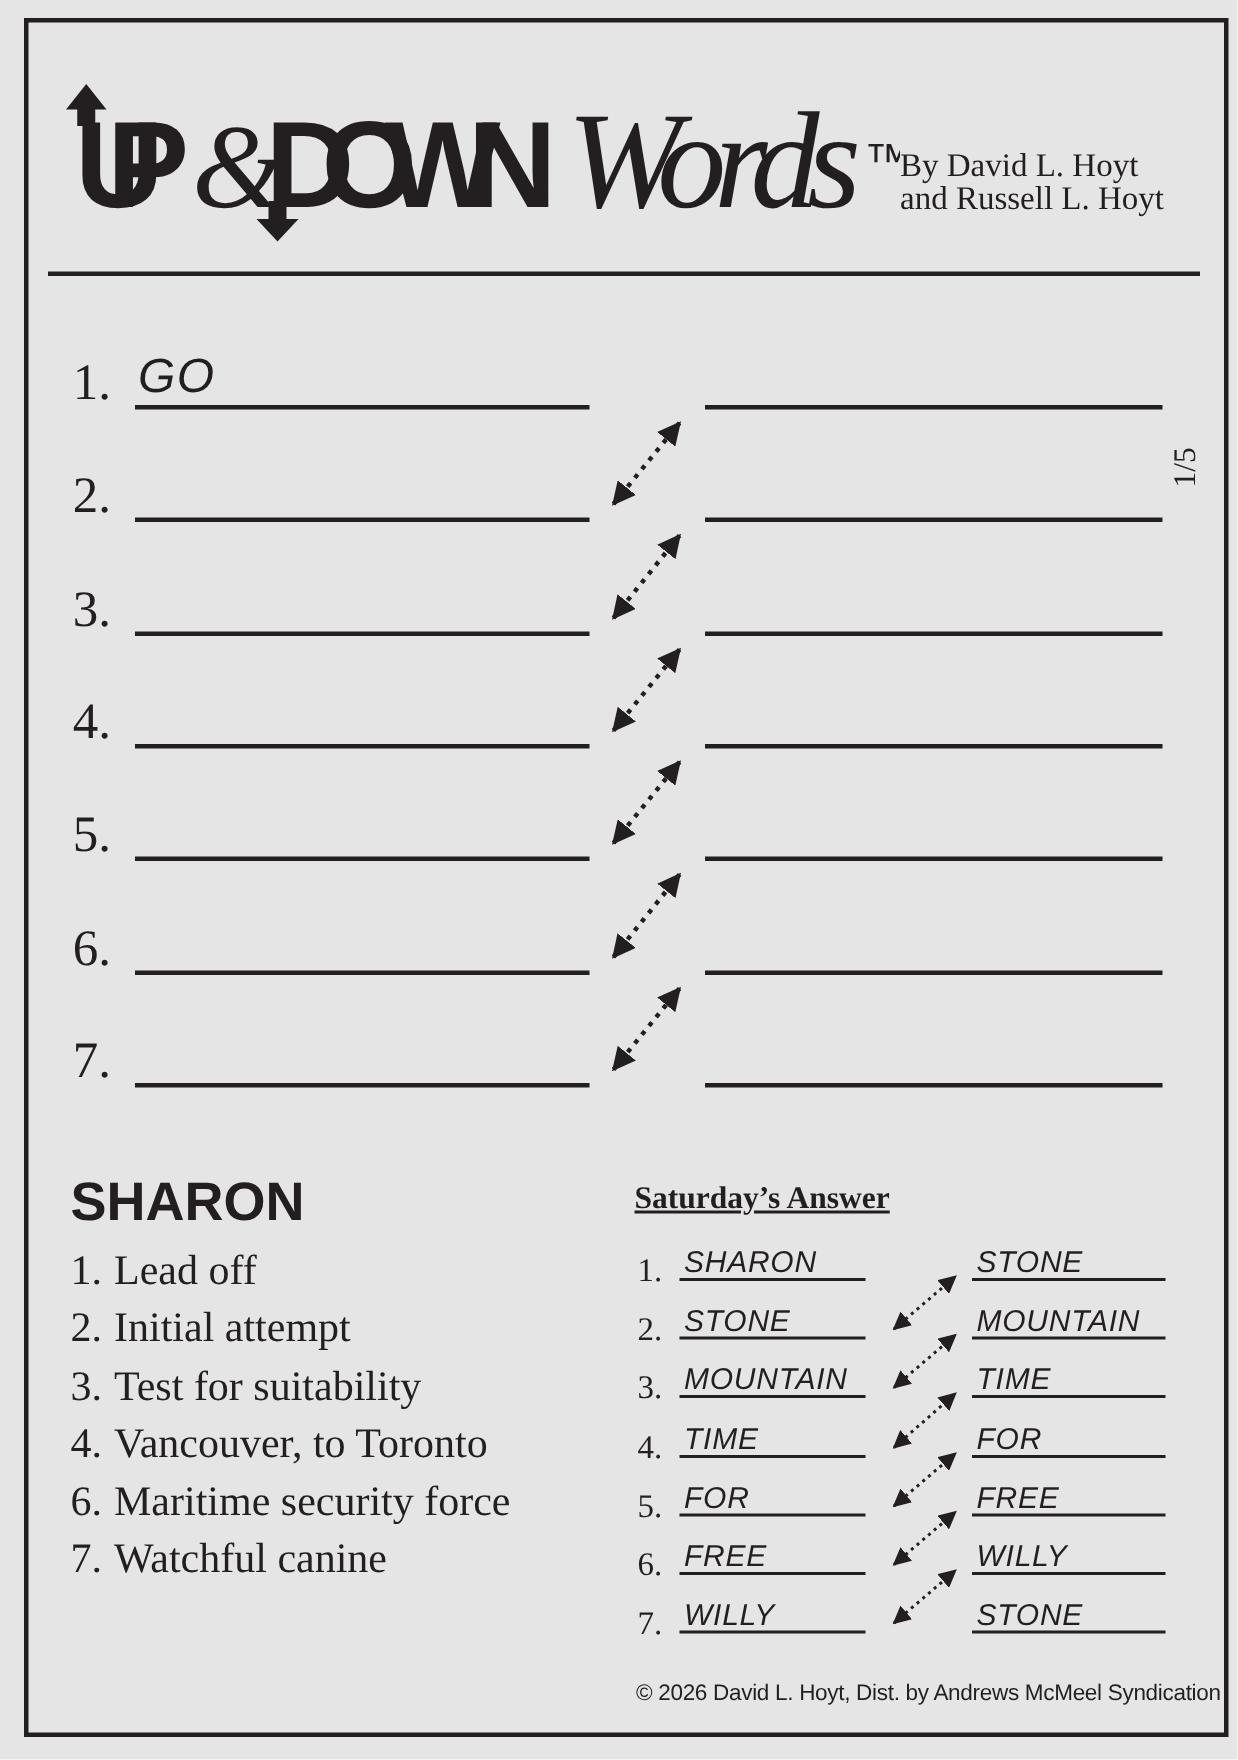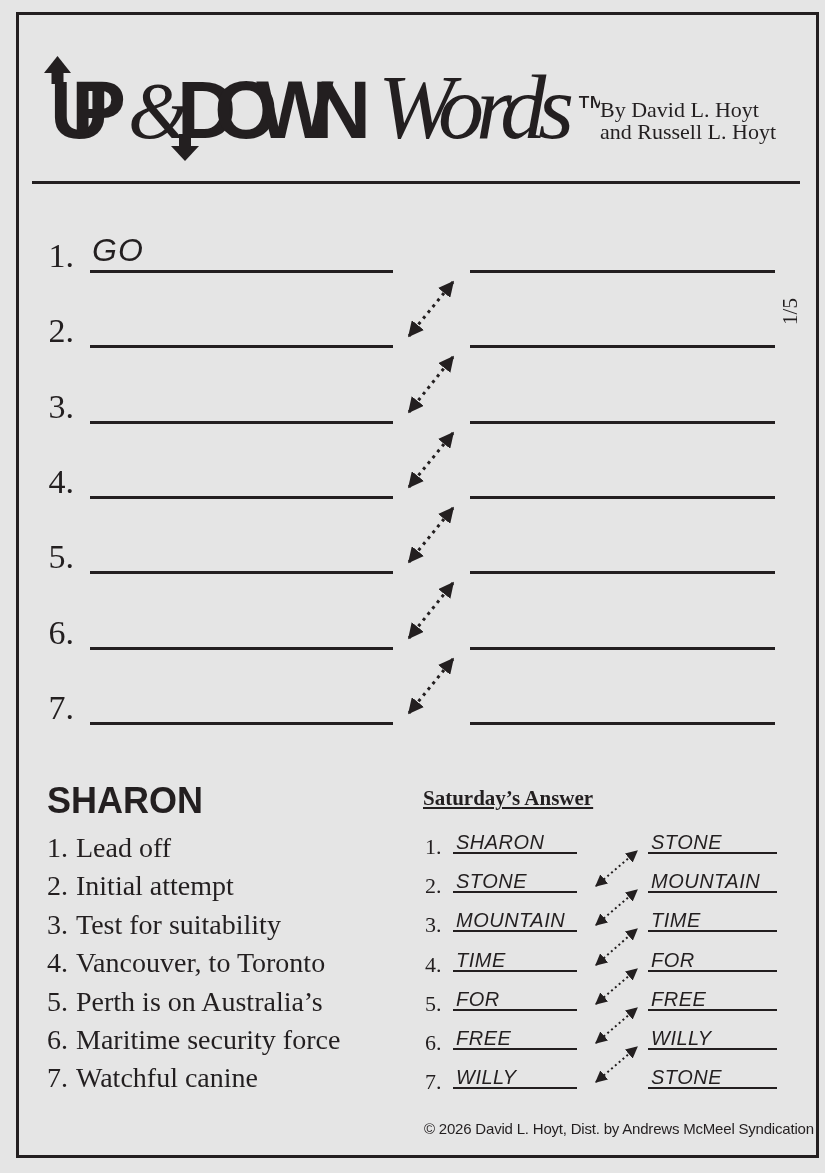--- a/index.html
+++ b/index.html
@@ -139,21 +139,20 @@
   </svg>
 
   <div id="page-indicator">1/5</div>
 
   <div id="clues-title">SHARON</div>
   <div id="clues-list">
     <div class="clue"><span class="clue-num">1.</span><span>Lead off</span></div>
     <div class="clue"><span class="clue-num">2.</span><span>Initial attempt</span></div>
     <div class="clue"><span class="clue-num">3.</span><span>Test for suitability</span></div>
     <div class="clue"><span class="clue-num">4.</span><span>Vancouver, to Toronto</span></div>
-    <div class="clue"><span class="clue-num">5.</span><span>Perth is on Australia’s</span></div>
     <div class="clue"><span class="clue-num">6.</span><span>Maritime security force</span></div>
     <div class="clue"><span class="clue-num">7.</span><span>Watchful canine</span></div>
   </div>
 
   <div id="answer-title">Saturday’s Answer</div>
 
   <div class="a-row" style="top:828px">
     <span class="a-num">1.</span>
     <span class="a-val left">SHARON</span>
     <div class="a-line-left"></div>

